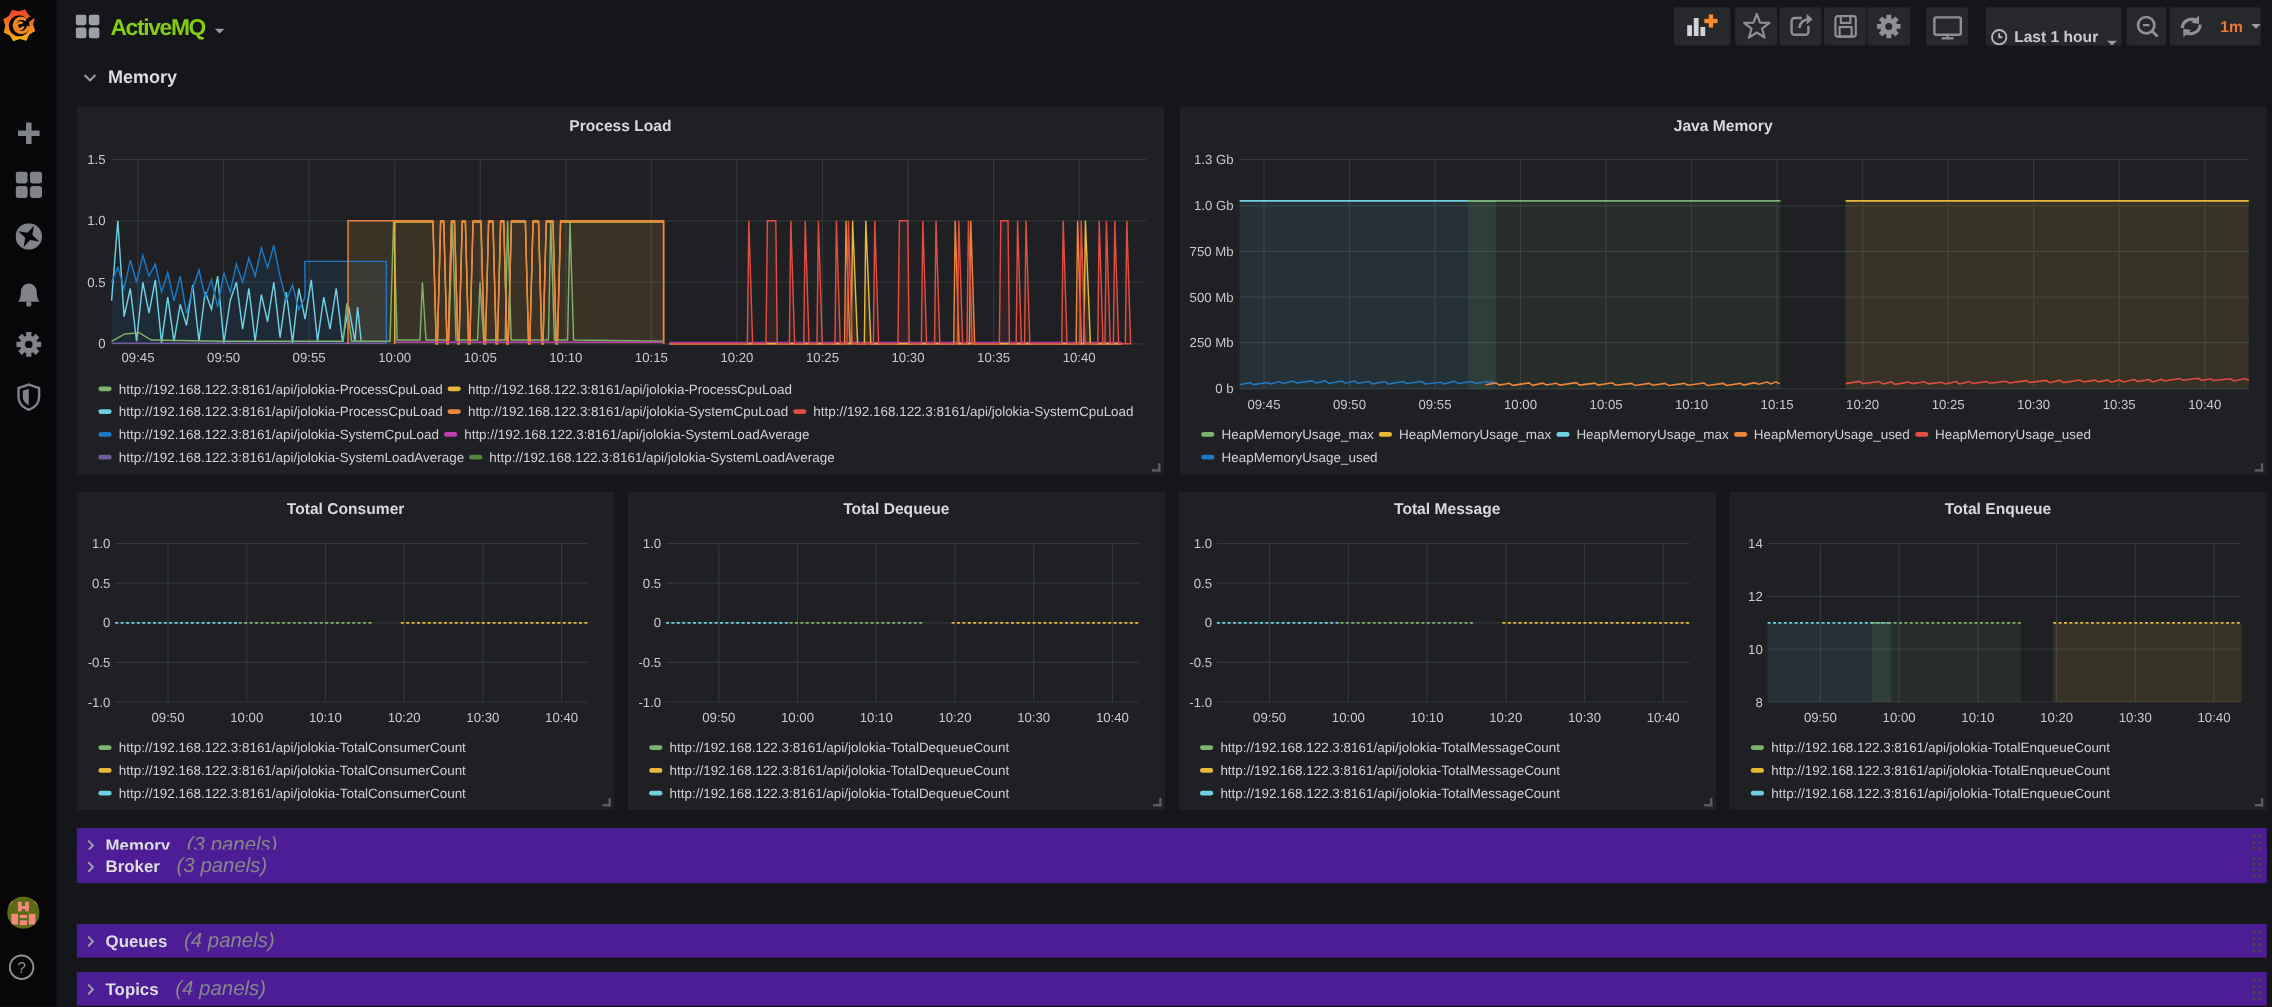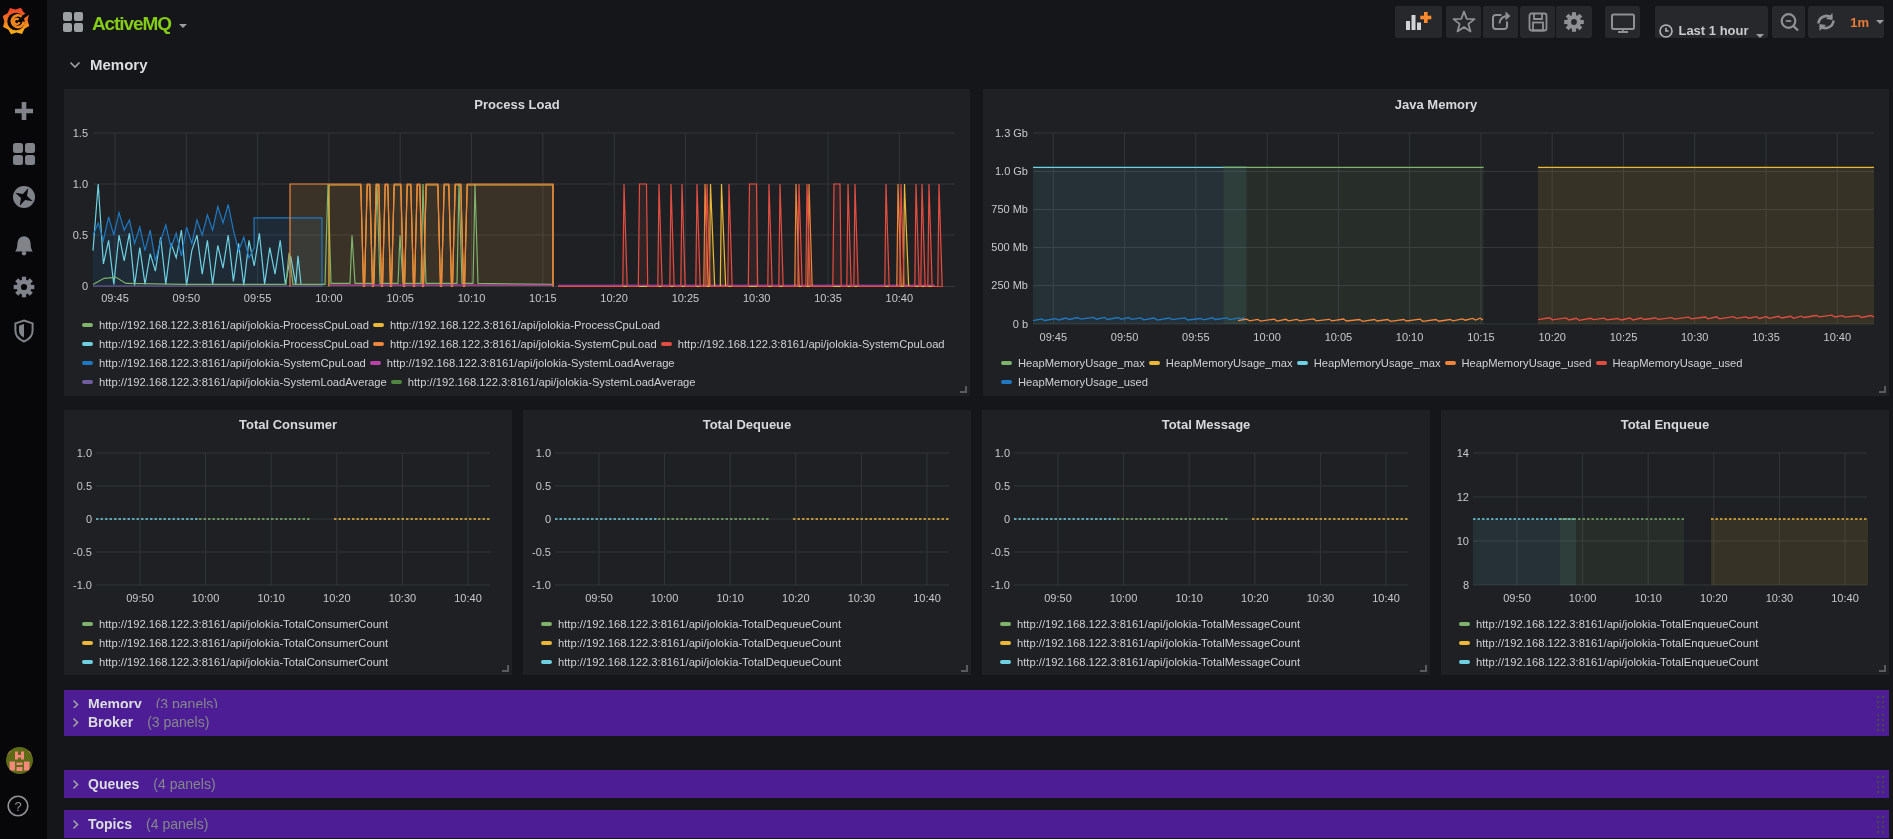--- a/index.html
+++ b/index.html
@@ -5,21 +5,21 @@
 #sidebar{position:absolute;left:0;top:0;width:47px;height:839px;background:#070709}
 #topnav{position:absolute;left:0;top:0;width:1893px;height:48px}
 .btn{position:absolute;top:6px;height:32px;background:#26282b;border-radius:2px}
 .caret{position:absolute;width:0;height:0;border-left:4px solid transparent;border-right:4px solid transparent;border-top:4.5px solid #9b9d9f}
 .panel{position:absolute;background:#1e2023}
 .lrow{position:absolute;left:18px;white-space:nowrap;height:16px;line-height:16px}
 .li{font-size:11.2px;color:#d0d1d3;margin-right:4px}
 .li i{display:inline-block;width:11px;height:4px;border-radius:2px;margin-right:6px;vertical-align:2px}
 .crow{position:absolute;left:64px;width:1825px;height:28px;background:#4c1d95;display:flex;align-items:center}
 .ct{font-size:14px;font-weight:bold;color:#dcdddf}
-.cp{font-size:14px;color:#85878a;margin-left:14px}
+.cp{font-size:17px;font-style:italic;color:#85878a;margin-left:14px}
 .crn{position:absolute;right:3px;bottom:3px;width:7px;height:7px;border-right:2px solid #5a5b5e;border-bottom:2px solid #5a5b5e}
 #rowhdr{position:absolute;left:69px;top:56px;display:flex;align-items:center}
 </style></head><body>
 <div id="sidebar">
     <svg width="30" height="32" viewBox="0 0 30 32" style="position:absolute;left:1px;top:5px">
 <defs>
         <linearGradient id="glg" x1="0" y1="0" x2="0" y2="1">
 <stop offset="0" stop-color="#ed3e2b"></stop>
           <stop offset="1" stop-color="#f9b413"></stop>
         </linearGradient>

